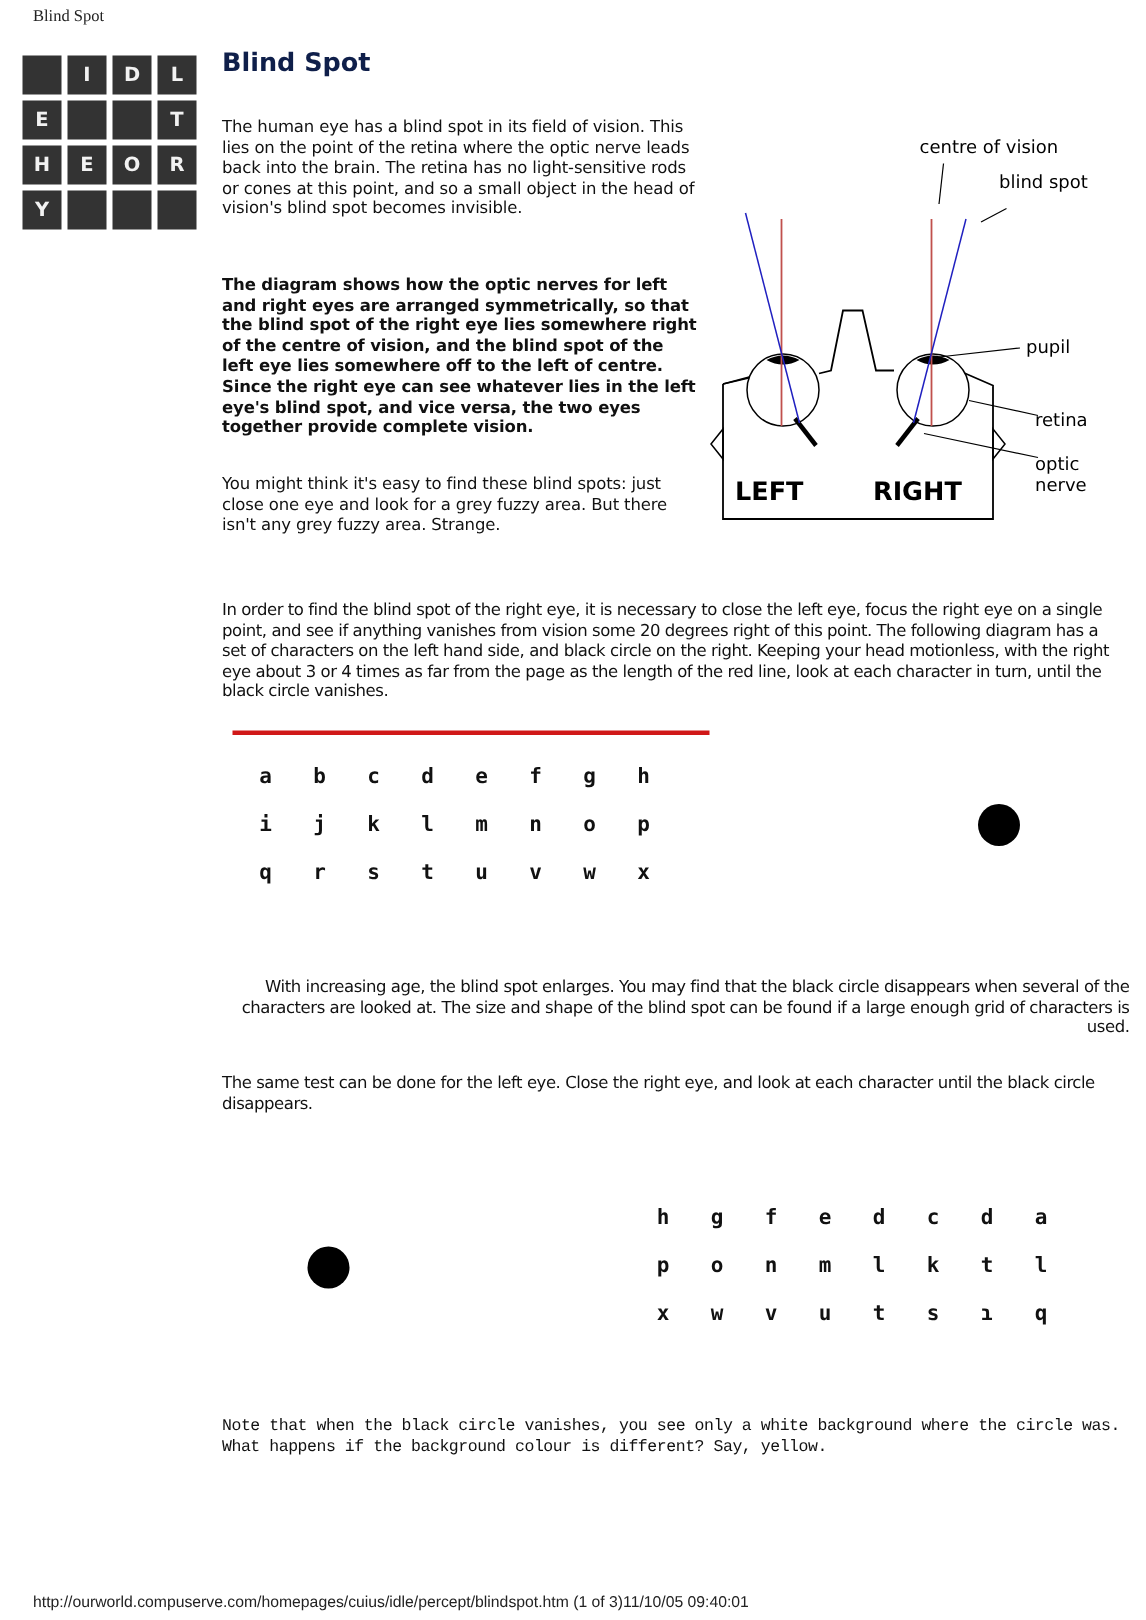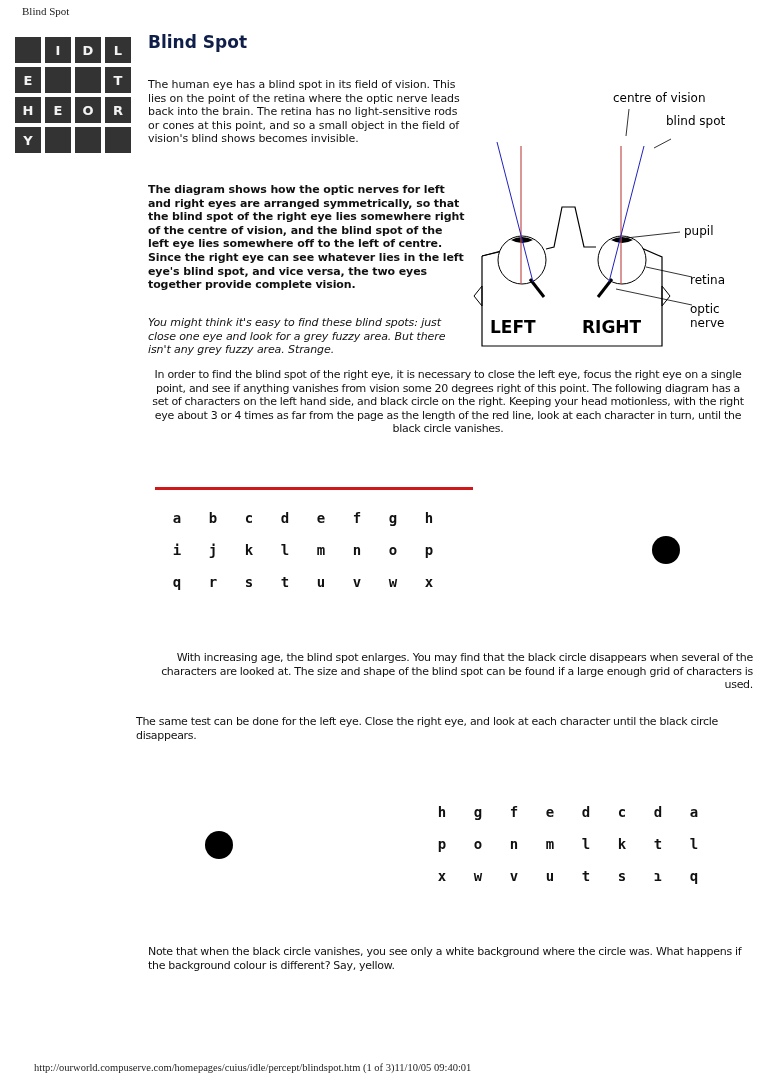--- a/index.html
+++ b/index.html
@@ -1,32 +1,32 @@
 <!DOCTYPE html>
 <html><head>
 <meta charset="utf-8">
 <style>
   html, body { margin: 0; padding: 0; background: #ffffff; }
   body { width: 764px; height: 1080px; position: relative; overflow: hidden; color: #111; }
   .page-header { position: absolute; left: 22px; top: 5px; font-family: "Liberation Serif", serif; font-size: 11px; color: #222; }
-  .page-footer { position: absolute; left: 34px; top: 1062px; font-family: Liberation Serif, serif; font-size: 10.5px; color: #222; white-space: nowrap; text-align: center; }
+  .page-footer { position: absolute; left: 22px; top: 1062px; font-family: Liberation Sans, sans-serif; font-size: 10.5px; color: #222; white-space: nowrap; text-align: center; }
 
   .logo { position: absolute; left: 15px; top: 37px; display: grid; grid-template-columns: repeat(4, 26px); grid-auto-rows: 26px; gap: 4px; }
   .logo-cell { background: #333333; color: #f2f2f2; font-family: "DejaVu Sans", sans-serif; font-weight: bold; font-size: 13px; display: flex; align-items: center; justify-content: center; }
 
   .title { position: absolute; left: 148px; top: 32px; margin: 0; font-family: "DejaVu Sans", sans-serif; font-weight: bold; font-size: 17px; color: #0f1f4a; }
 
   .para { position: absolute; margin: 0; font-family: "DejaVu Sans", sans-serif; font-size: 11px; line-height: 13.6px; color: #111; letter-spacing: -0.1px; }
   .p1 { left: 148px; top: 78px; width: 318px; }
   .p2 { left: 148px; top: 183px; width: 318px; font-weight: bold; }
-  .p3 { left: 148px; top: 316px; width: 318px; font-style: italic; }
-  .p4 { left: 148px; top: 368px; width: 600px; letter-spacing: -0.3px; text-align: center; }
+  .p3 { left: 148px; top: 316px; width: 318px; }
+  .p4 { left: 148px; top: 400px; width: 600px; letter-spacing: -0.3px; }
   .p5 { left: 148px; top: 651px; width: 605px; letter-spacing: -0.3px; text-align: right; }
-  .p6 { left: 136px; top: 715px; width: 600px; letter-spacing: -0.3px; }
-  .p7 { left: 148px; top: 945px; width: 605px; letter-spacing: -0.3px; }
+  .p6 { left: 148px; top: 715px; width: 600px; letter-spacing: -0.3px; }
+  .p7 { left: 148px; top: 945px; width: 605px; letter-spacing: -0.3px; font-family: Liberation Mono, monospace; }
 
   .diagram { position: absolute; left: 466px; top: 84px; width: 280px; height: 270px; }
   .diagram text { font-family: "DejaVu Sans", sans-serif; }
 
   .red-line { position: absolute; left: 155px; top: 487px; width: 318px; height: 3px; background: #d01818; }
 
   .char-grid { position: absolute; display: grid; grid-template-columns: repeat(8, 36px); grid-auto-rows: 32px; font-family: "DejaVu Sans Mono", monospace; font-weight: bold; font-size: 14px; }
   .char-grid span { display: flex; align-items: center; justify-content: center; }
   .grid-right { left: 159px; top: 502px; }
   .grid-left { left: 424px; top: 796px; }
@@ -54,21 +54,21 @@
   <div class="logo-cell">O</div>
   <div class="logo-cell">R</div>
   <div class="logo-cell">Y</div>
   <div class="logo-cell"></div>
   <div class="logo-cell"></div>
   <div class="logo-cell"></div>
 </div>
 
 <h1 class="title">Blind Spot</h1>
 
-<p class="para p1">The human eye has a blind spot in its field of vision. This lies on the point of the retina where the optic nerve leads back into the brain. The retina has no light-sensitive rods or cones at this point, and so a small object in the field of vision's blind shows becomes invisible.</p>
+<p class="para p1">The human eye has a blind spot in its field of vision. This lies on the point of the retina where the optic nerve leads back into the brain. The retina has no light-sensitive rods or cones at this point, and so a small object in the head of vision's blind spot becomes invisible.</p>
 <p class="para p2">The diagram shows how the optic nerves for left and right eyes are arranged symmetrically, so that the blind spot of the right eye lies somewhere right of the centre of vision, and the blind spot of the left eye lies somewhere off to the left of centre. Since the right eye can see whatever lies in the left eye's blind spot, and vice versa, the two eyes together provide complete vision.</p>
 <p class="para p3">You might think it's easy to find these blind spots: just close one eye and look for a grey fuzzy area. But there isn't any grey fuzzy area. Strange.</p>
 
 <svg class="diagram" viewBox="0 0 280 270">
 
   <polyline points="16,172 16,262 196,262 196,173 150,153" fill="none" stroke="#000" stroke-width="1.2"></polyline>
   <polyline points="16,172 50,163 M0,0" fill="none" stroke="#000" stroke-width="1"></polyline>
   <line x1="16" y1="172" x2="46" y2="165" stroke="#000" stroke-width="1"></line>
   <polyline points="80,165 88,163 96,123 109,123 118,163 130,163" fill="none" stroke="#000" stroke-width="1.2"></polyline>
 

